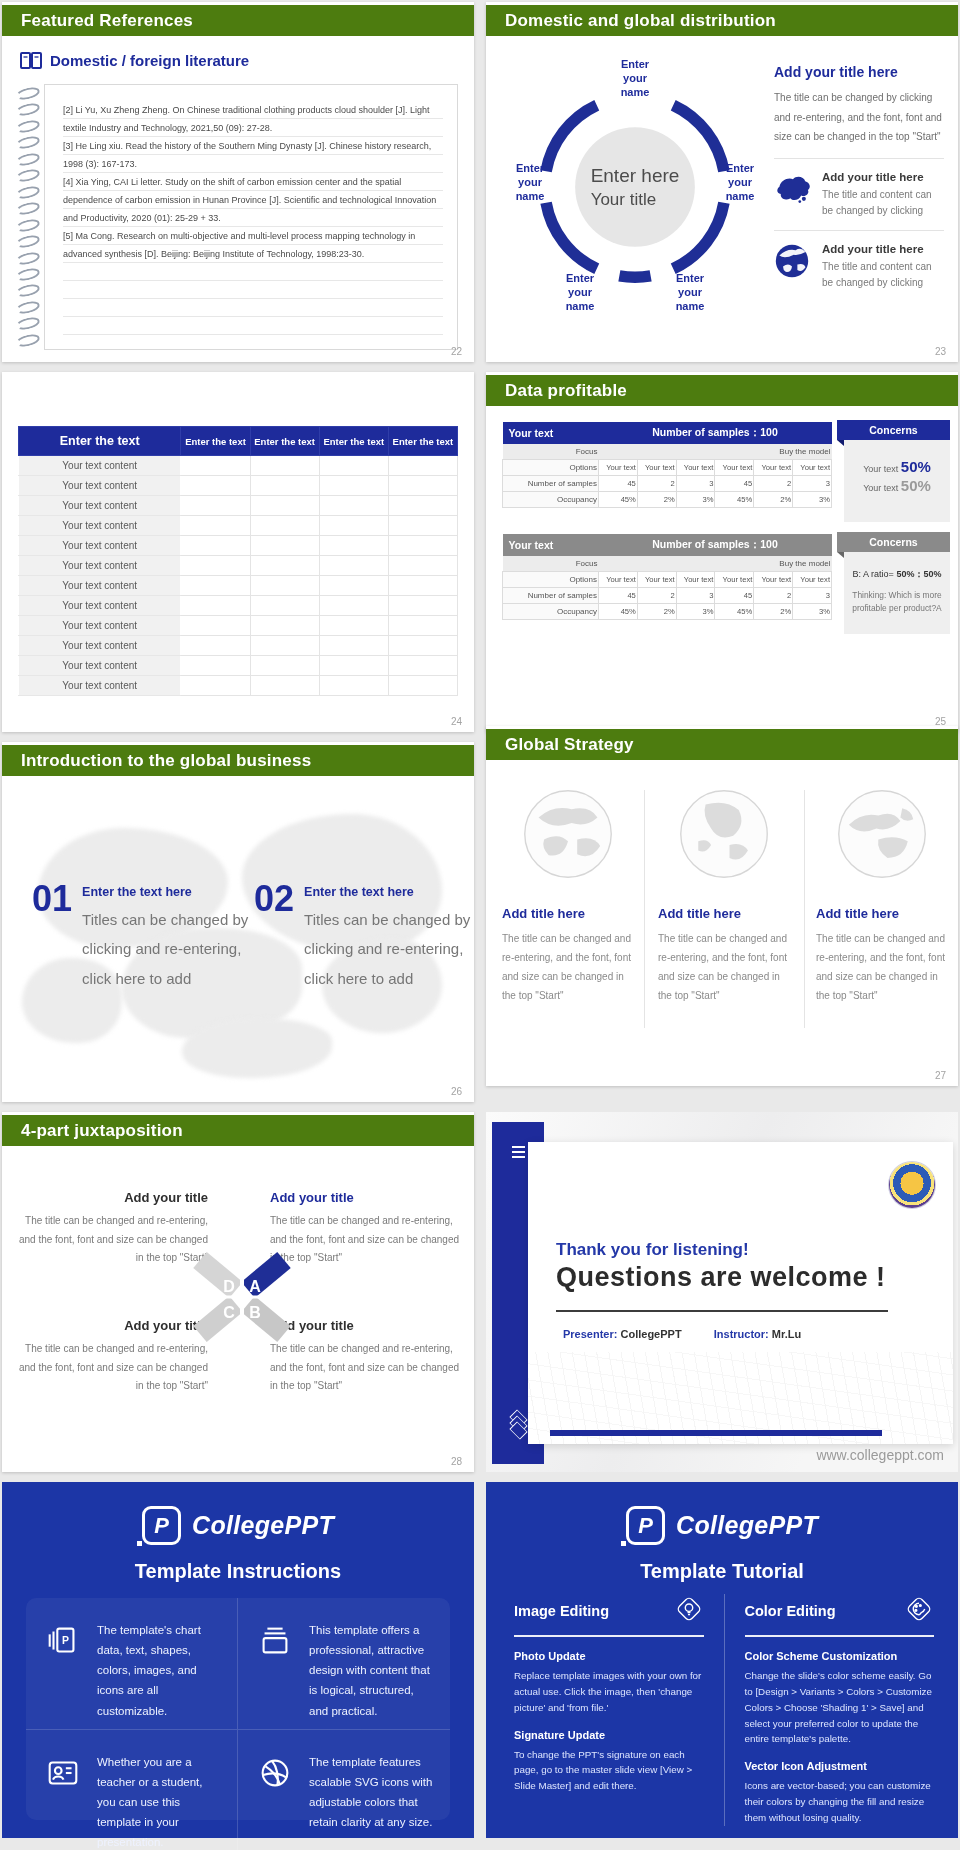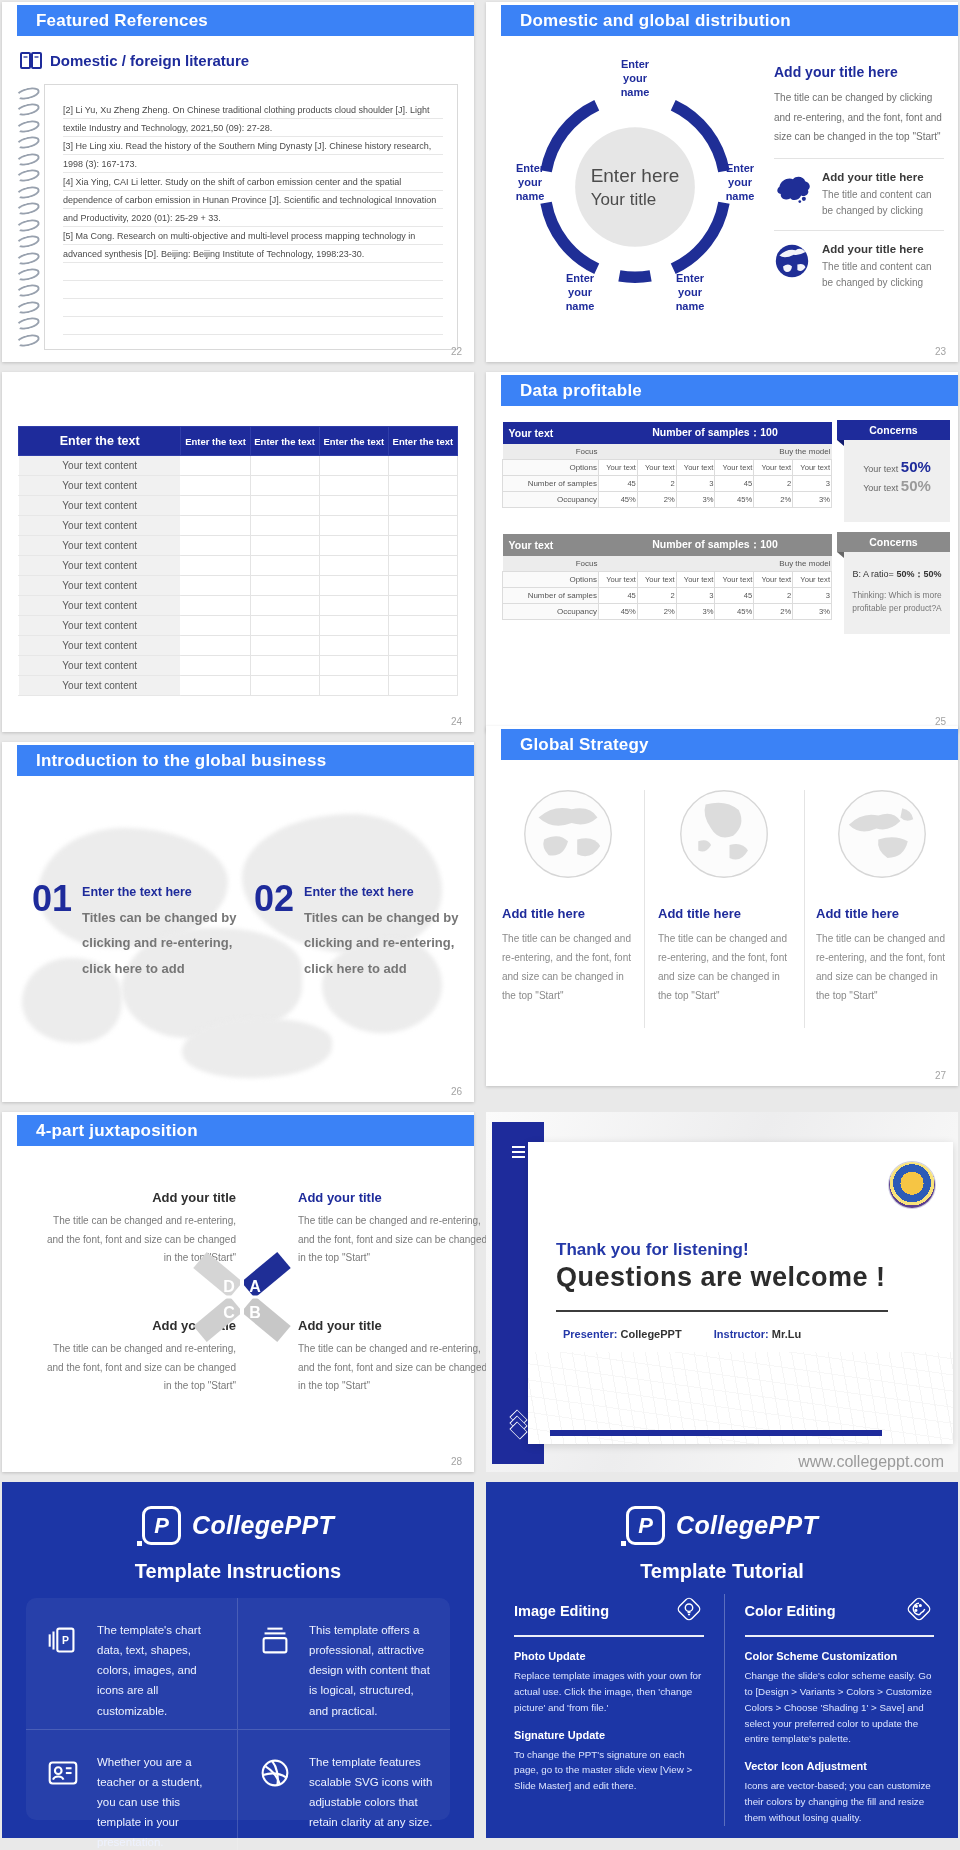--- a/index.html
+++ b/index.html
@@ -1,20 +1,20 @@
 <!DOCTYPE html>
 <html><head>
 <meta charset="utf-8">
 <style>
   html,body{margin:0;padding:0;}
   .page{position:relative;width:960px;height:1850px;background:#e9e9e9;font-family:"Liberation Sans",sans-serif;overflow:hidden;}
   .cell{position:absolute;width:480px;height:370px;}
   .slide{position:absolute;top:2px;bottom:8px;left:2px;right:6px;background:#fff;box-shadow:0 1px 3px rgba(0,0,0,.18);}
   .cr .slide{left:6px;right:2px;}
-  .sbar{height:31px;background:#3b82f6;margin-top:3px;color:#fff;font-size:17px;font-weight:bold;line-height:31px;padding-left:19px;letter-spacing:.2px;margin-left:15px;}
+  .sbar{height:31px;background:#4d7c0f;margin-top:3px;color:#fff;font-size:17px;font-weight:bold;line-height:31px;padding-left:19px;letter-spacing:.2px;}
   .sbody{position:absolute;top:36px;left:0;right:0;bottom:0;}
   .pgn{position:absolute;right:12px;bottom:5px;font-size:10px;color:#a3a3a3;}
 
   
   .s22-head{position:absolute;top:14px;left:18px;display:flex;align-items:center;gap:8px;}
   .s22-head .h-txt{color:#1e2b9b;font-weight:bold;font-size:15px;}
   .spiral{position:absolute;left:14px;top:50px;bottom:16px;width:28px;display:flex;flex-direction:column;justify-content:space-between;}
   .coil{width:20px;height:7px;border:2px solid #98a1ae;border-left-color:transparent;border-radius:50%;transform:rotate(-14deg);}
   .refpanel{position:absolute;left:42px;right:16px;top:46px;bottom:12px;border:1px solid #d9d9d9;background:#fff;}
   .ruled{position:absolute;left:18px;right:14px;top:16px;bottom:8px;background-image:repeating-linear-gradient(to bottom,transparent 0 17px,#e7e7e7 17px 18px);}
@@ -70,31 +70,31 @@
   .c-line .v.navy{color:#1e2b9b;}
   .c-line .v.grey{color:#9a9a9a;}
   .c-ratio{font-size:9px;color:#333;margin-bottom:8px;}
   .c-note{font-size:8.4px;color:#777;line-height:1.55;}
 
   
   .blob{position:absolute;background:#ececec;filter:blur(2px);}
   .nitem{position:absolute;top:104px;display:flex;gap:10px;}
   .num{font-size:36px;font-weight:bold;color:#1e2b9b;line-height:.95;}
   .ni-h{font-size:12.5px;font-weight:bold;color:#1e2b9b;margin:3px 0 6px;}
-  .ni-b{font-size:13px;color:#767676;line-height:1.95;width:172px;font-weight:bold;}
+  .ni-b{font-size:15px;color:#767676;line-height:1.95;width:172px;}
 
   
   .gcol{position:absolute;top:26px;width:132px;}
   .gcol .globe{display:block;margin:0 auto 26px;}
   .g-h{font-size:13px;font-weight:bold;color:#1e2b9b;margin-bottom:8px;}
   .g-b{font-size:10px;color:#8a8a8a;line-height:1.9;}
   .vline{position:absolute;top:28px;bottom:58px;width:1px;background:#e4e4e4;}
 
   
-  .qb{position:absolute;width:192px;margin-left:28px;}
+  .qb{position:absolute;width:192px;}
   .qb.r{text-align:right;}
   .q-h{font-size:13px;font-weight:bold;color:#2f2f2f;margin-bottom:7px;}
   .q-h.navy{color:#1e2b9b;}
   .q-b{font-size:10px;color:#7a7a7a;line-height:1.85;}
   .xgfx{position:absolute;left:190px;top:92px;}
 
   
   .ty-slide{position:absolute;top:2px;bottom:8px;left:6px;right:2px;background:linear-gradient(115deg,#fbfbfb 0%,#ededee 45%,#f6f6f6 75%);overflow:hidden;}
   .ty-bar{position:absolute;left:6px;top:10px;bottom:8px;width:52px;background:#1e2b9b;}
   .burger{position:absolute;top:24px;left:0;right:0;display:flex;flex-direction:column;align-items:center;gap:3px;}
@@ -105,21 +105,21 @@
   .ty-card{position:absolute;left:42px;top:30px;right:5px;height:302px;background:#fff;box-shadow:0 2px 8px rgba(0,0,0,.14);}
   .mesh{position:absolute;left:0;right:0;bottom:0;height:92px;opacity:.45;background:repeating-linear-gradient(80deg,transparent 0 11px,#e9e9e9 11px 12px),repeating-linear-gradient(8deg,transparent 0 15px,#efefef 15px 16px);}
   .emblem{position:absolute;right:18px;top:20px;width:46px;height:46px;border-radius:50%;background:radial-gradient(circle at 50% 46%,#f6c544 0 34%,#2c5bb7 34% 56%,#f8e27a 56% 66%,#5b3f8f 66% 78%,#fff 78% 100%);box-shadow:0 0 0 1px #cfcfe2;}
   .ty-h1{position:absolute;left:28px;top:98px;color:#2438a8;font-weight:bold;font-size:17px;}
   .ty-h2{position:absolute;left:28px;top:120px;color:#2c2c2c;font-weight:bold;font-size:27px;letter-spacing:.5px;}
   .ty-rule{position:absolute;left:28px;top:168px;width:332px;height:2px;background:#3c3c3c;}
   .ty-meta{position:absolute;left:35px;top:186px;font-size:11px;font-weight:bold;color:#333;}
   .ty-meta .lab{color:#2438a8;}
   .ty-meta .gap{display:inline-block;width:26px;}
   .ty-bluebar{position:absolute;left:22px;bottom:8px;width:332px;height:6px;background:#1e2b9b;}
-  .ty-url{position:absolute;right:14px;bottom:1px;color:#9a9a9a;font-size:16px;}
+  .ty-url{position:absolute;right:14px;bottom:9px;color:#9a9a9a;font-size:14px;}
 
   
   .panel{position:absolute;top:2px;bottom:12px;left:2px;right:6px;background:#1c36a6;color:#fff;}
   .cr .panel{left:6px;right:2px;}
   .logo-row{display:flex;justify-content:center;align-items:center;gap:11px;padding-top:24px;}
   .p-mark{width:33px;height:33px;border:3px solid #fff;border-radius:9px;position:relative;font-weight:bold;font-style:italic;font-size:22px;display:flex;align-items:center;justify-content:center;}
   .p-mark::after{content:"";position:absolute;left:-8px;bottom:-4px;width:5px;height:5px;background:#fff;}
   .p-word{font-size:25px;font-weight:bold;font-style:italic;letter-spacing:.3px;}
   .p-title{text-align:center;font-size:20px;font-weight:bold;margin-top:15px;}
   .grid4{position:absolute;left:24px;right:24px;top:116px;bottom:18px;background:rgba(255,255,255,.05);border-radius:10px;display:grid;grid-template-columns:1fr 1fr;}

